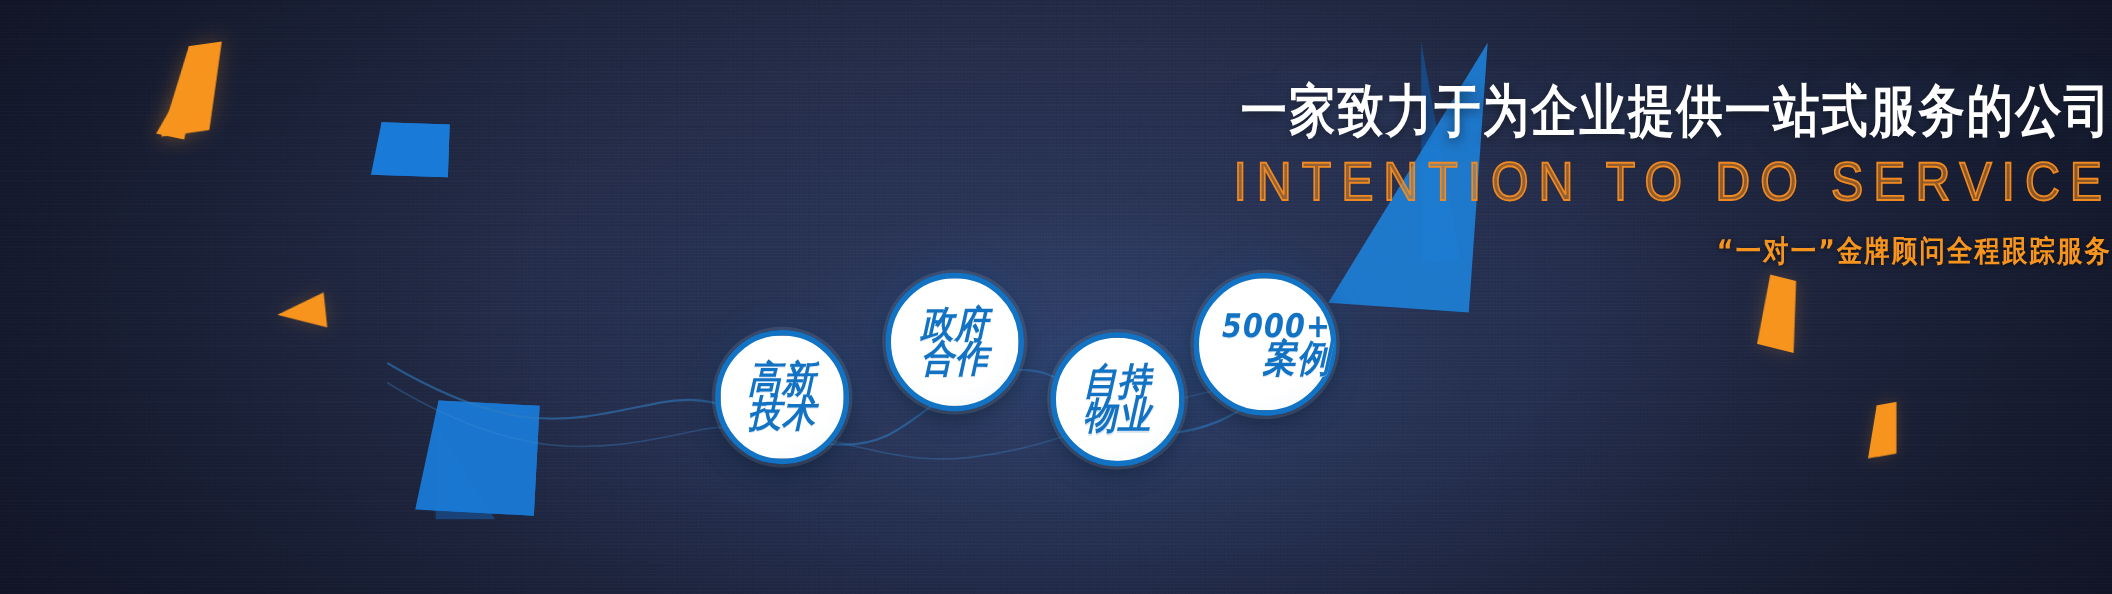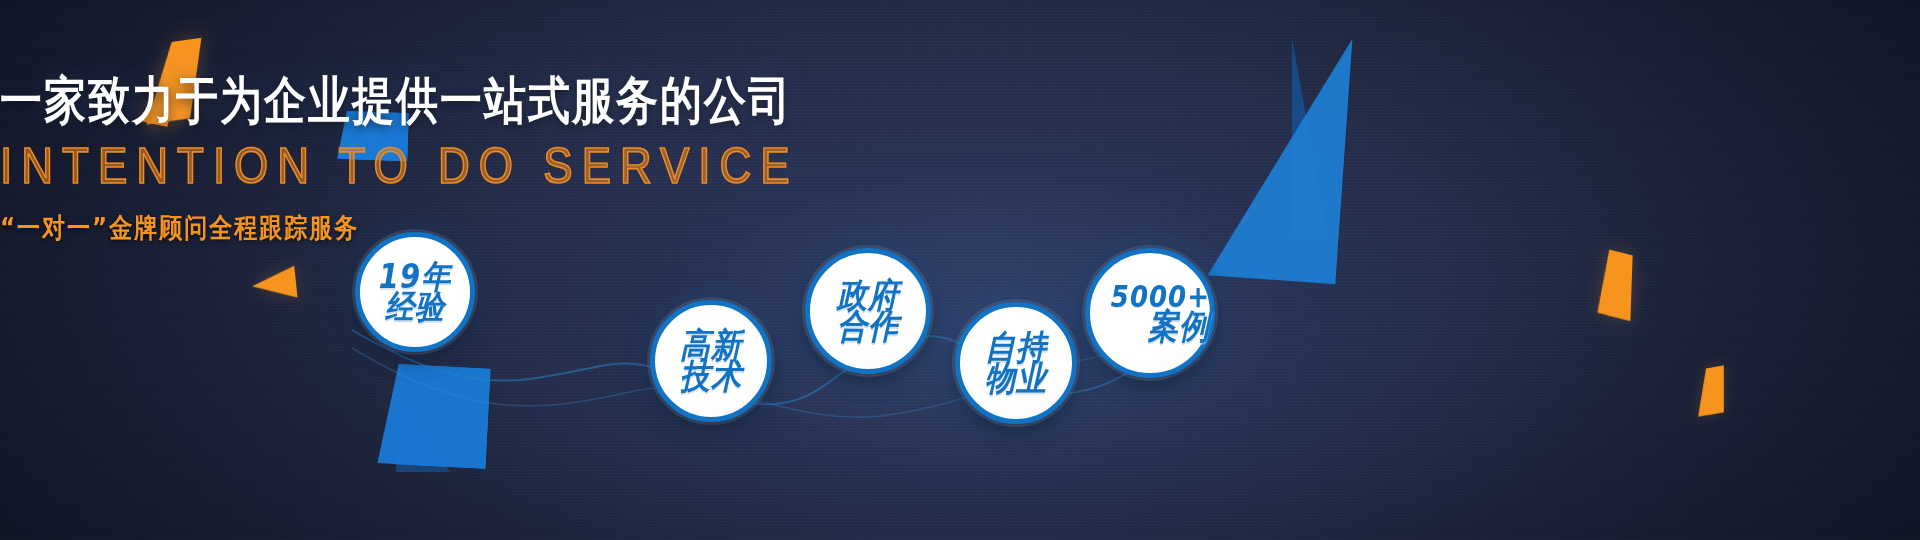--- a/index.html
+++ b/index.html
@@ -132,21 +132,21 @@
     opacity: 0.45;
   }
 
   
   .text-wrap {
     position: absolute;
     z-index: 6;
     left: 0;
     right: 0;
     top: 72px;
-    text-align: left;
+    text-align: right;
   }
   .headline {
     font-size: 42px;
     line-height: 1.12;
     font-weight: bold;
     color: #ffffff;
     letter-spacing: 2px;
     text-shadow: 0 2px 10px rgba(0,0,0,0.55), 0 0 26px rgba(110,150,220,0.25);
     transform: scaleY(1.22);
     transform-origin: center top;
@@ -245,24 +245,20 @@
              C 720 372, 790 426, 880 416
              C 970 406, 1020 370, 1120 352" fill="none" stroke="#3f8fd4" stroke-width="1.5" opacity="0.30"></path>
   </svg>
 
   <div class="text-wrap">
     <div class="headline">一家致力于为企业提供一站式服务的公司</div>
     <div class="subline-en">INTENTION TO DO SERVICE</div>
     <div class="subline-cn">“一对一”金牌顾问全程跟踪服务</div>
   </div>
 
-  <div class="bubble b1">
-    <span class="line l1">19年</span>
-    <span class="line l2">经验</span>
-  </div>
   <div class="bubble b3">
     <span class="line l1">高新</span>
     <span class="line l2">技术</span>
   </div>
   <div class="bubble b4">
     <span class="line l1">政府</span>
     <span class="line l2">合作</span>
   </div>
   <div class="bubble b5">
     <span class="line l1">自持</span>

